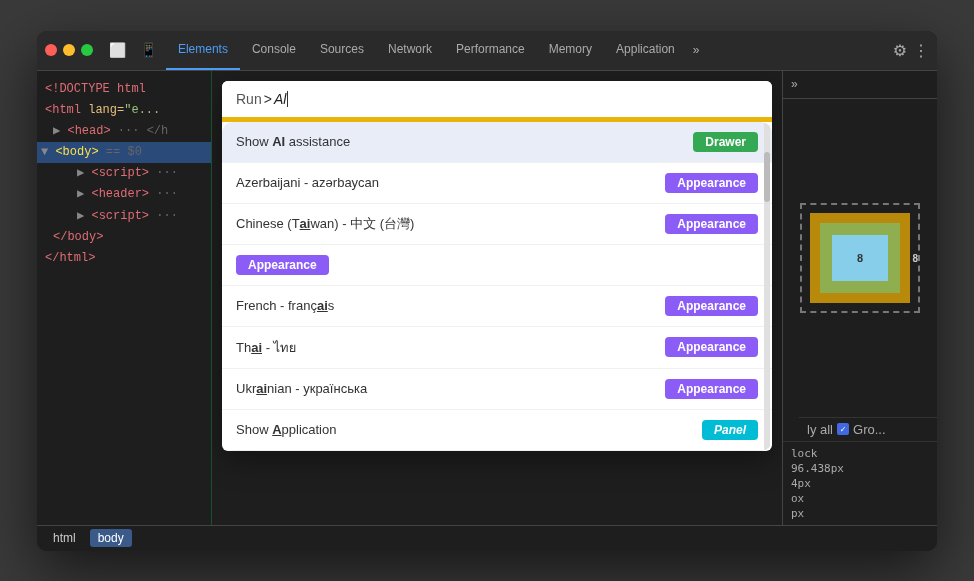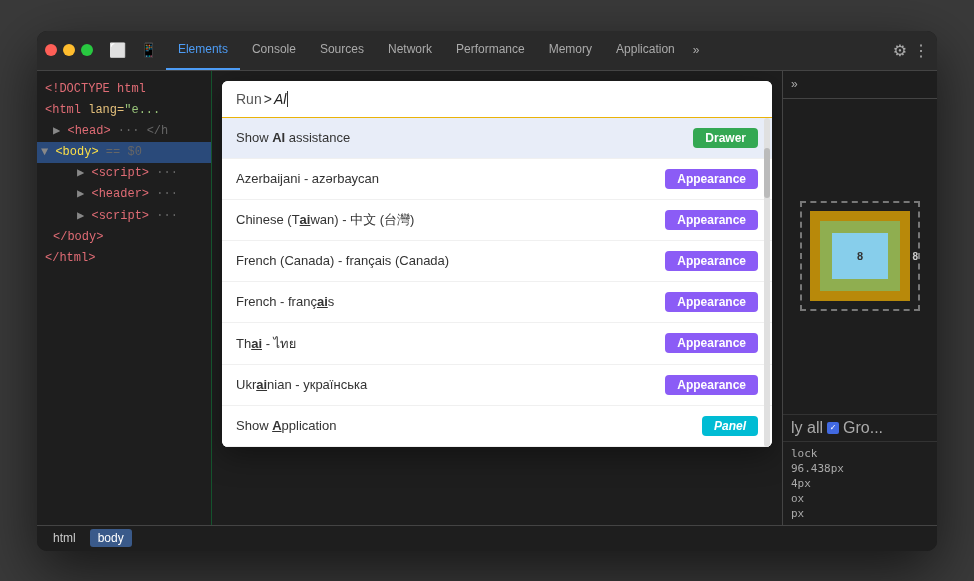--- a/index.html
+++ b/index.html
@@ -142,21 +142,21 @@
       border-radius: 6px;
       box-shadow: 0 8px 30px rgba(0,0,0,0.4);
       overflow: hidden;
       z-index: 10;
       margin: 10px 10px 0 10px;
     }
     .cmd-input-row {
       padding: 10px 14px;
       display: flex;
       align-items: center;
-      border-bottom: 1px solid #eab308;
+      border-bottom: 5px solid #eab308;
       background: white;
     }
     .cmd-run-label {
       color: #555;
       font-size: 14px;
       margin-right: 2px;
     }
     .cmd-arrow {
       color: #333;
       font-size: 14px;
@@ -175,20 +175,21 @@
       background: #333;
       vertical-align: middle;
       margin-left: 1px;
       animation: blink 1s infinite;
     }
     @keyframes blink { 0%,100%{opacity:1} 50%{opacity:0} }
     .cmd-results {
       background: white;
       max-height: 400px;
       overflow-y: auto;
+      border-radius: 11px;
     }
     .cmd-result-item {
       display: flex;
       align-items: center;
       justify-content: space-between;
       padding: 10px 14px;
       border-bottom: 1px solid #f0f0f0;
       cursor: pointer;
     }
     .cmd-result-item.selected {
@@ -420,23 +421,20 @@
           </div>
 
           <div class="cmd-result-item">
             <span class="cmd-result-label">
               Chinese (T<span class="bold underline">ai</span>wan) - 中文 (台灣)
             </span>
             <button class="cmd-badge badge-blue">Appearance</button>
           </div>
 
           <div class="cmd-result-item">
-            <span class="cmd-result-label">
-              French (Canada) - français (Canada)
-            </span>
             <button class="cmd-badge badge-blue">Appearance</button>
           </div>
 
           <div class="cmd-result-item">
             <span class="cmd-result-label">
               French - franç<span class="bold underline">ai</span>s
             </span>
             <button class="cmd-badge badge-blue">Appearance</button>
           </div>
 
@@ -477,21 +475,21 @@
           <div style="position:absolute; inset:0; border: 2px dashed #777;"></div>
           <div style="position:absolute; inset:10px; background:#b8890a;"></div>
           <div style="position:absolute; inset:20px; background:#8fae50;"></div>
           <div style="position:absolute; inset:32px; background:#87ceeb; display:flex; align-items:center; justify-content:center;">
             <span style="font-size:11px; color:#333; font-weight:bold;">8</span>
           </div>
           <div style="position:absolute; right:2px; top:50%; transform:translateY(-50%); font-size:10px; color:#ccc; font-weight:bold;">8</div>
         </div>
       </div>
 
-      <div style="display:flex; align-items:center; gap:4px; padding:4px 8px; font-size:16px; color:#aaa; border-top:1px solid #333;">
+      <div style="display:flex; align-items:center; gap:4px; padding:4px 8px; font-size:13px; color:#aaa; border-top:1px solid #333;margin-left:16px;">
         <span>ly all</span>
         <div class="mini-checkbox"></div>
         <span>Gro...</span>
       </div>
 
       <div style="padding:4px 8px; font-size:11px; font-family:monospace; border-top:1px solid #333;">
         <div style="color:#aaa; padding:1px 0;">lock</div>
         <div style="color:#aaa; padding:1px 0;">96.438px</div>
         <div style="color:#aaa; padding:1px 0;">4px</div>
         <div style="color:#aaa; padding:1px 0;">ox</div>

